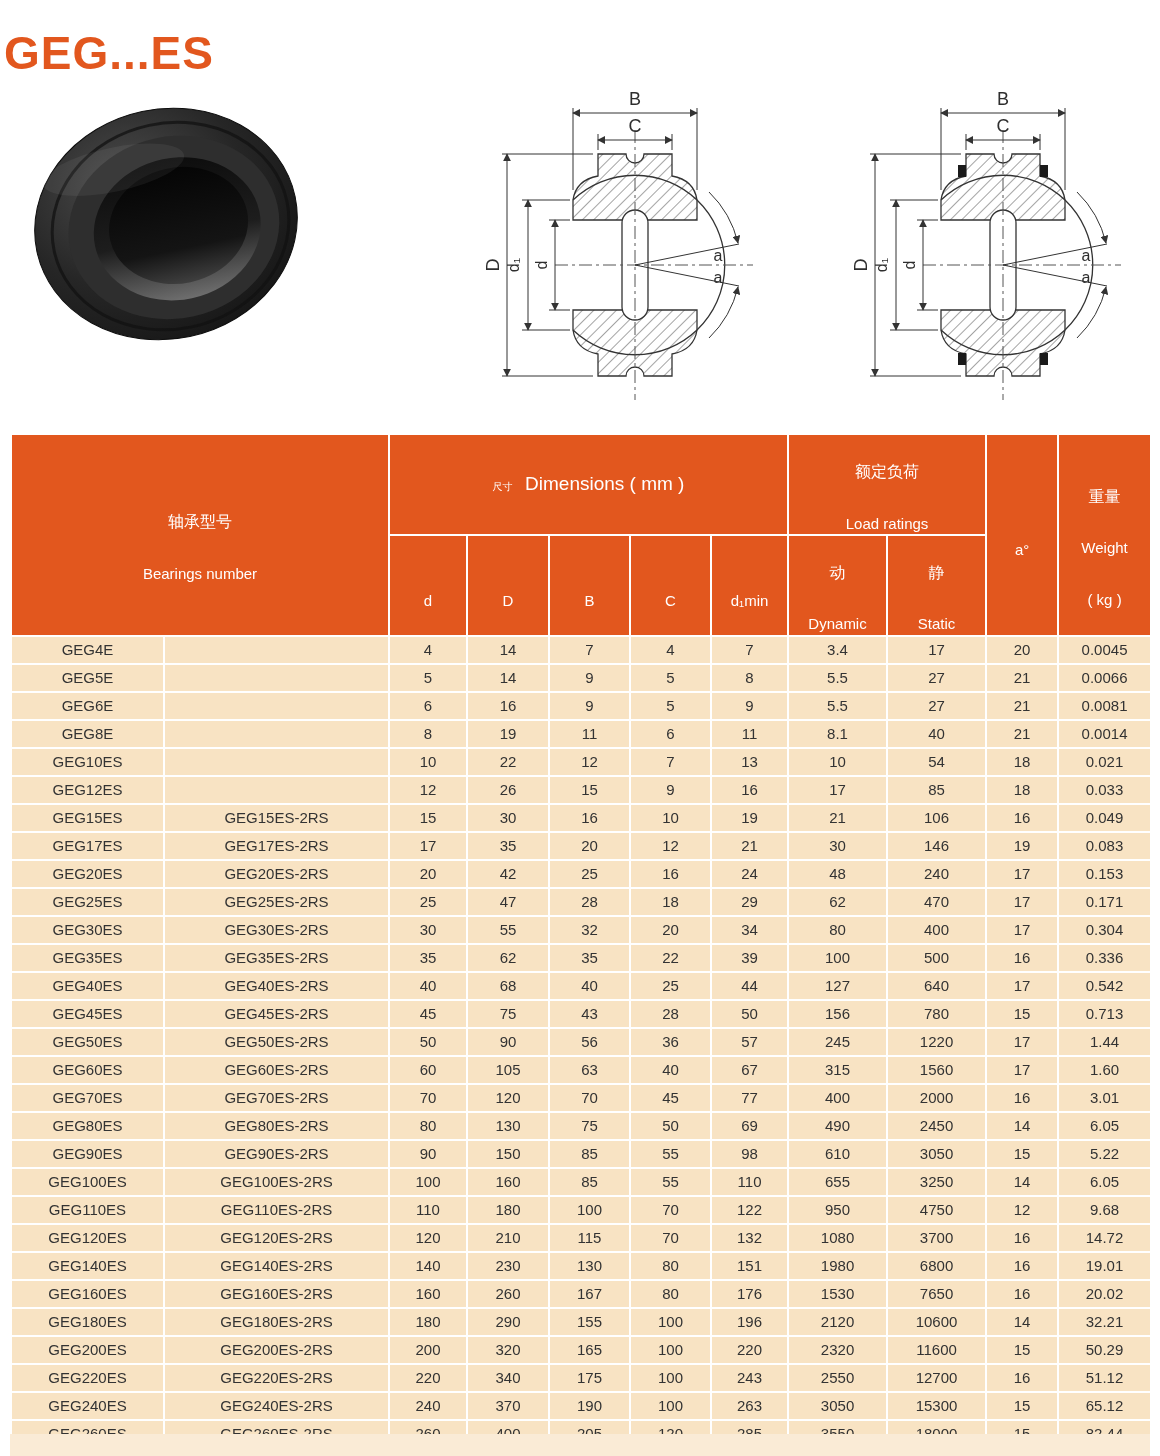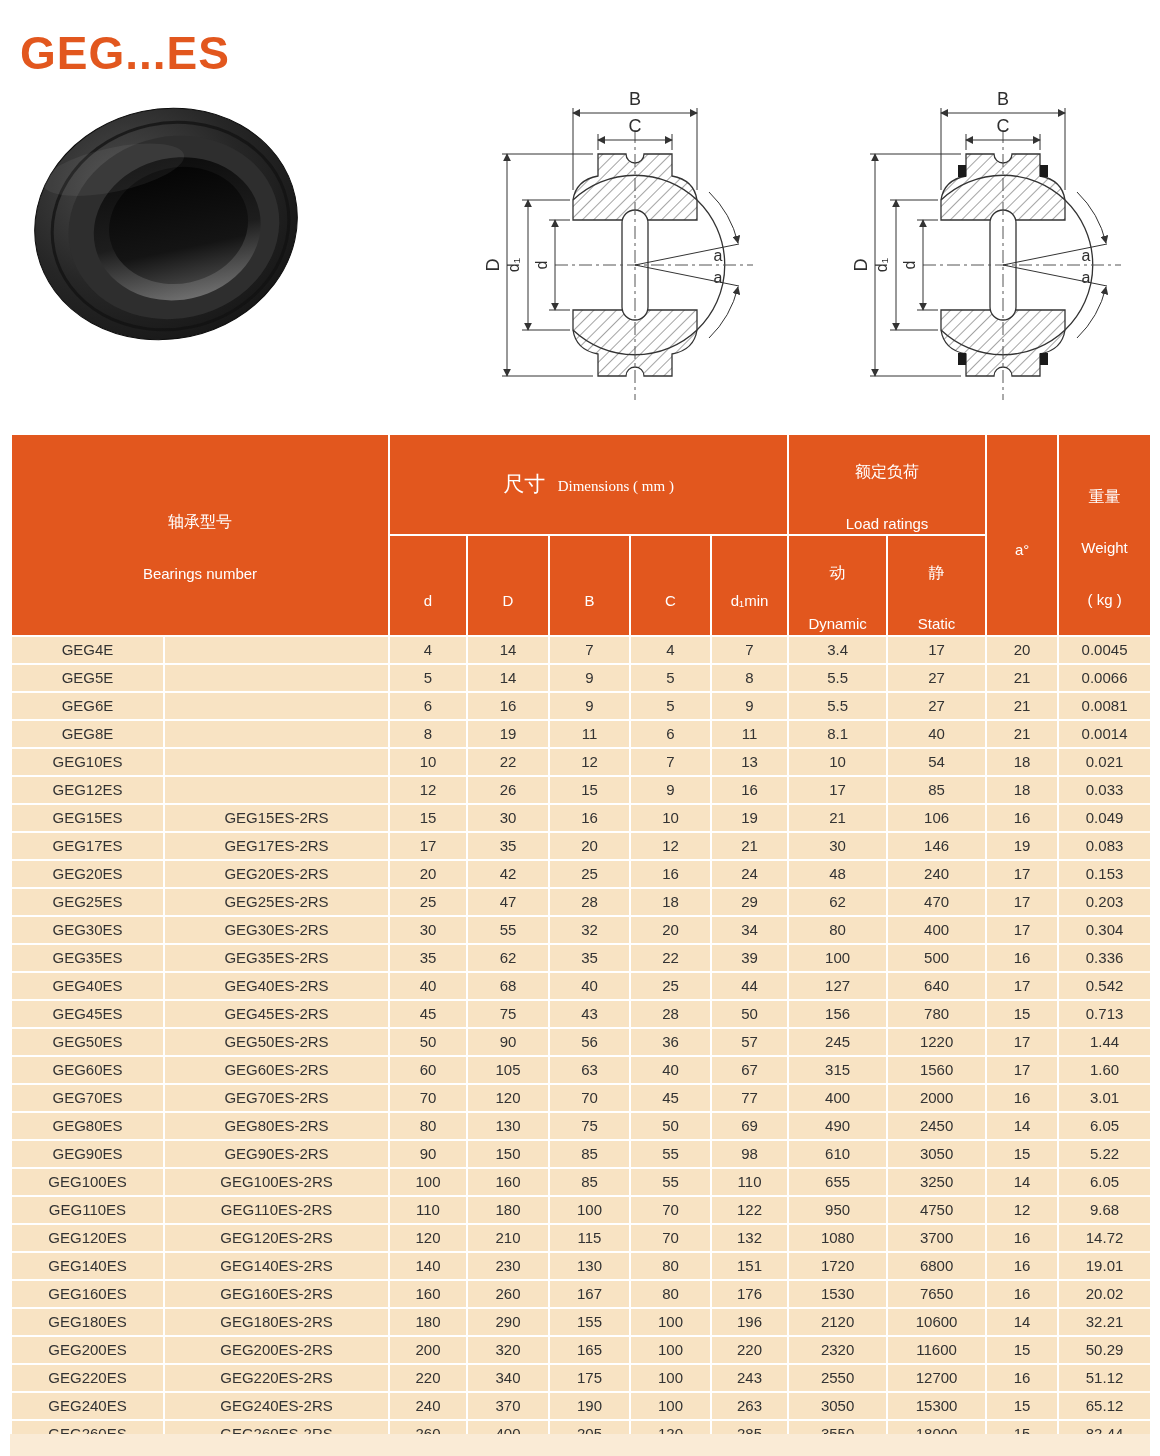--- a/index.html
+++ b/index.html
@@ -1,37 +1,37 @@
 <!DOCTYPE html>
 <html><head>
 <meta charset="utf-8">
 <style>
   html,body{margin:0;padding:0;background:#fff;}
   .page{position:relative;width:1160px;height:1456px;background:#ffffff;overflow:hidden;
         font-family:"Liberation Sans","DejaVu Sans",sans-serif;}
-  .title{position:absolute;left:20px;top:26px;margin:0;font-size:46px;font-weight:bold;
+  .title{position:absolute;left:4px;top:26px;margin:0;font-size:46px;font-weight:bold;
          color:#E2571E;letter-spacing:1px;}
   .photo{position:absolute;left:26px;top:98px;}
   .diagram{position:absolute;top:80px;}
   .diagram.d1{left:450px;}
   .diagram.d2{left:818px;}
   svg text{font-family:"Liberation Sans","DejaVu Sans",sans-serif;fill:#2e2e2e;}
 
   table.spec{position:absolute;left:10px;top:433px;width:1140px;border-collapse:collapse;
              table-layout:fixed;}
   table.spec th{background:#E2571E;color:#ffffff;font-weight:normal;border:2px solid #ffffff;
                 vertical-align:middle;text-align:center;padding:0;}
   table.spec td{background:#F8E3C3;color:#333333;border:2px solid #ffffff;text-align:center;
                 font-size:15px;height:26px;padding:0;}
   thead tr.r1 th{height:44px;}
   thead tr.r2 th{height:78px;}
   th .zh{font-size:16px;display:block;line-height:1.35;margin-top:26px;}
   th .en{font-size:15px;display:block;line-height:1.35;margin-top:31px;}
-  th .inline-zh{font-size:21px;}
-  th .inline-en{font-size:15px;margin-left:8px;font-family:Liberation Serif, serif;}
+  th .inline-zh{font-size:10px;}
+  th .inline-en{font-size:19px;margin-left:8px;}
   td.c-model_1{text-align:left;padding-left:26px;}
   .bottom-strip{position:absolute;left:10px;top:1434px;width:1140px;height:22px;background:#FAEBD6;}
 </style>
 </head>
 <body>
 
 <div class="page">
 
   <h1 class="title">GEG...ES</h1>
 
@@ -358,21 +358,21 @@
           <td class="c-model_1">GEG25ES</td>
           <td class="c-model_2">GEG25ES-2RS</td>
           <td class="c-d">25</td>
           <td class="c-D">47</td>
           <td class="c-B">28</td>
           <td class="c-C">18</td>
           <td class="c-d1min">29</td>
           <td class="c-dynamic">62</td>
           <td class="c-static">470</td>
           <td class="c-a_deg">17</td>
-          <td class="c-weight">0.203</td>
+          <td class="c-weight">0.171</td>
         </tr>
         <tr>
           <td class="c-model_1">GEG30ES</td>
           <td class="c-model_2">GEG30ES-2RS</td>
           <td class="c-d">30</td>
           <td class="c-D">55</td>
           <td class="c-B">32</td>
           <td class="c-C">20</td>
           <td class="c-d1min">34</td>
           <td class="c-dynamic">80</td>
@@ -524,21 +524,21 @@
           <td class="c-weight">14.72</td>
         </tr>
         <tr>
           <td class="c-model_1">GEG140ES</td>
           <td class="c-model_2">GEG140ES-2RS</td>
           <td class="c-d">140</td>
           <td class="c-D">230</td>
           <td class="c-B">130</td>
           <td class="c-C">80</td>
           <td class="c-d1min">151</td>
-          <td class="c-dynamic">1720</td>
+          <td class="c-dynamic">1980</td>
           <td class="c-static">6800</td>
           <td class="c-a_deg">16</td>
           <td class="c-weight">19.01</td>
         </tr>
         <tr>
           <td class="c-model_1">GEG160ES</td>
           <td class="c-model_2">GEG160ES-2RS</td>
           <td class="c-d">160</td>
           <td class="c-D">260</td>
           <td class="c-B">167</td>

